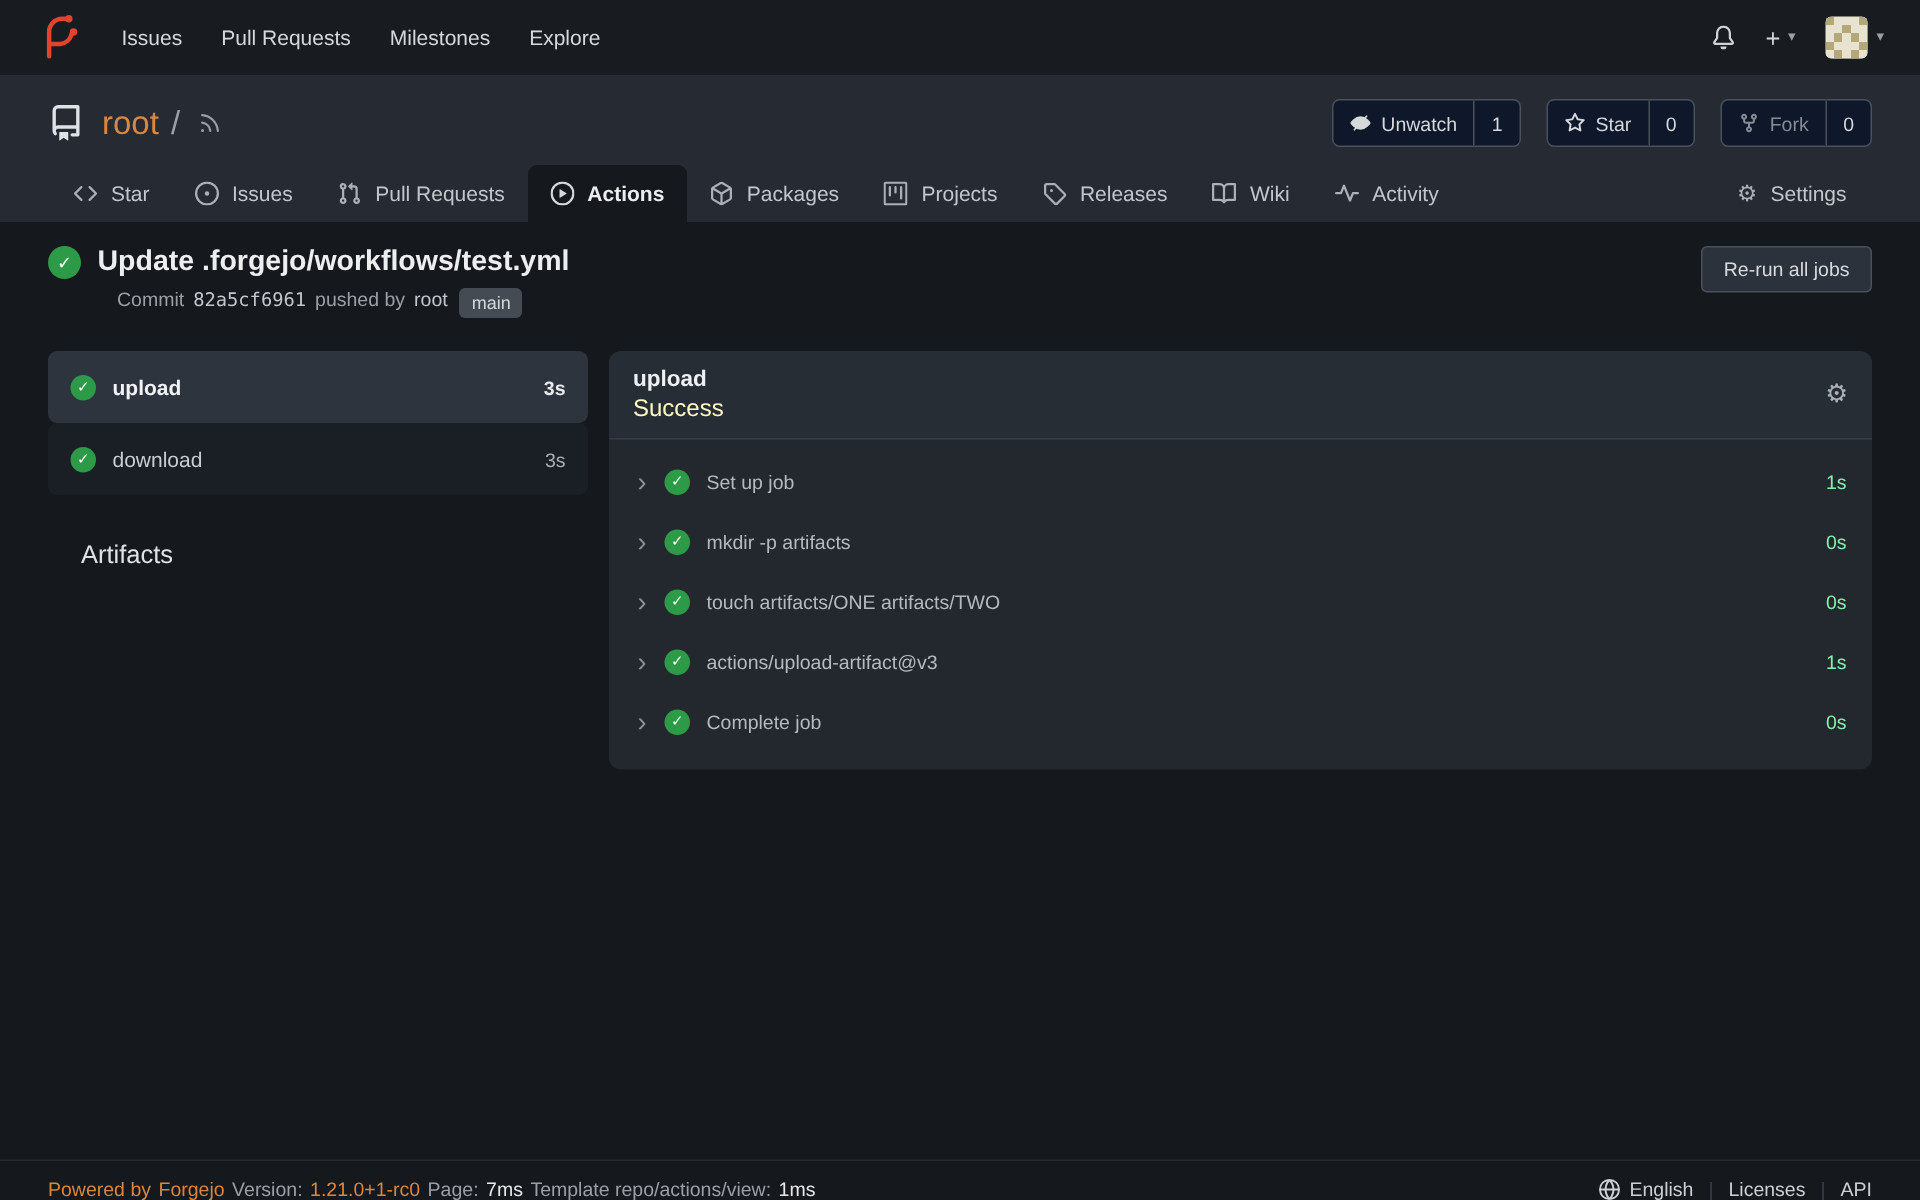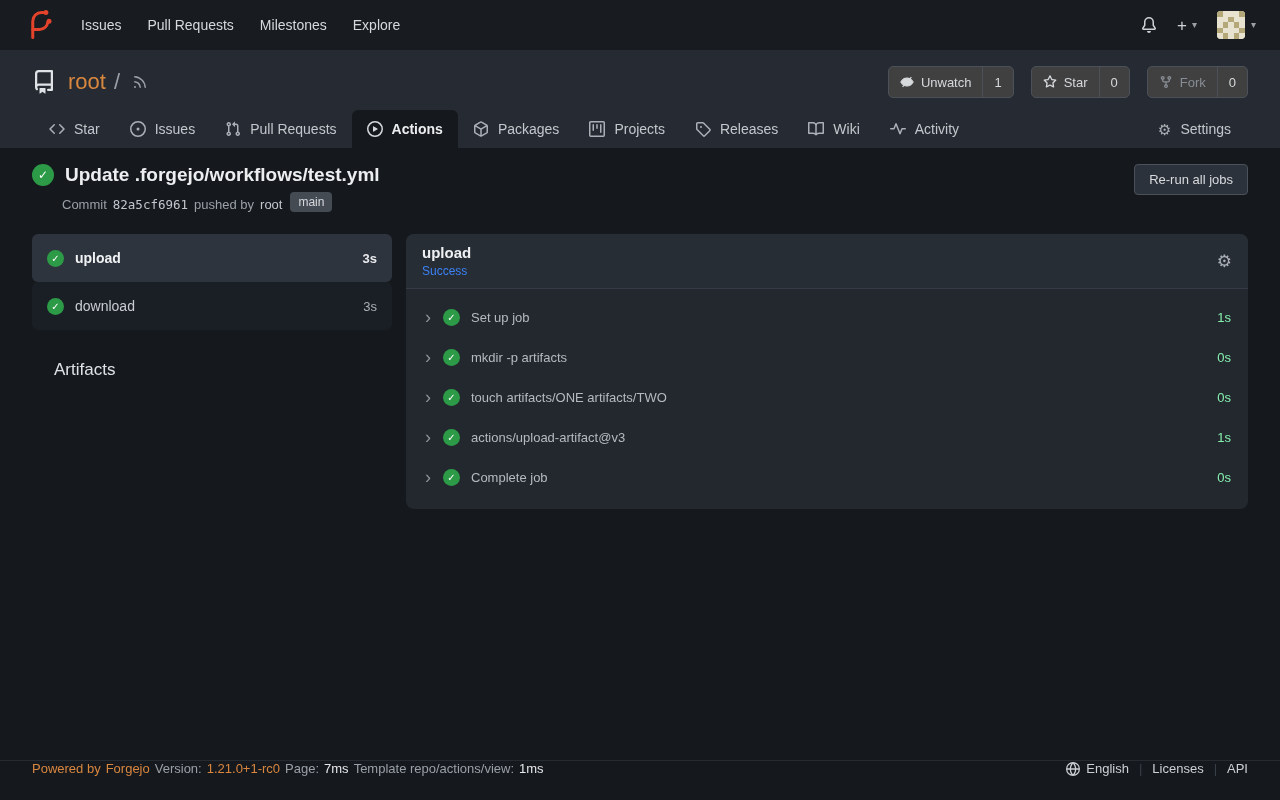--- a/index.html
+++ b/index.html
@@ -29,41 +29,41 @@
   
   .repo-header{background:#262b33;padding:16px 32px 0;flex-shrink:0}
   .repo-title-row{display:flex;align-items:center}
   .repo-icon{color:#dfe2e6;margin-right:12px}
   .repo-title{display:flex;align-items:baseline;font-size:22px;gap:8px}
   .repo-owner{color:#d9873f;cursor:pointer}
   .repo-sep{color:#9aa0a7}
   .repo-name{color:#d9873f;font-weight:600;cursor:pointer}
   .rss-icon{color:#9aa0a7;margin-left:12px;cursor:pointer;align-self:center}
   .header-actions{margin-left:auto;display:flex;gap:17px}
-  .btn-seg{display:flex;border:1px solid #4b5159;border-radius:5px;overflow:hidden;background:#404040;font-size:13px;height:32px}
+  .btn-seg{display:flex;border:1px solid #4b5159;border-radius:5px;overflow:hidden;background:#0f172a;font-size:13px;height:32px}
   .btn-main{display:flex;align-items:center;gap:7px;padding:0 11px;color:#d6d9dc;cursor:pointer}
   .btn-main.muted{color:#878d94}
   .btn-count{display:flex;align-items:center;padding:0 11px;border-left:1px solid #4b5159;color:#d6d9dc;cursor:pointer}
 
   
   .tabs{display:flex;align-items:flex-end;margin-top:12px;padding:0 2px}
   .tab{display:flex;align-items:center;gap:9px;padding:11px 15px;font-size:14px;color:#c3c7cc;cursor:pointer;border-radius:6px 6px 0 0;white-space:nowrap}
   .tab .ticon{color:#aab0b6}
   .tab.active{background:#15181d;color:#ebedef;font-weight:600}
   .tab.active .ticon{color:#d6d9dc}
   .tab-spacer{flex:1}
   .gear-glyph{font-size:15px;line-height:1}
 
   
   .main{flex:1;background:#15181d;padding:16px 32px 0;overflow:hidden}
   .run-header{display:flex;align-items:flex-start}
   .run-left{display:flex;flex-direction:column;gap:6px}
   .run-title-row{display:flex;align-items:center;gap:11px}
   .run-title{font-size:19px;font-weight:700;color:#eceef0}
-  .run-sub{margin-left:30px;font-size:13px;color:#9aa0a7;display:flex;align-items:flex-end;gap:6px}
+  .run-sub{margin-left:46px;font-size:13px;color:#9aa0a7;display:flex;align-items:flex-start;gap:6px}
   .commit-sha{font-family:"DejaVu Sans Mono","Liberation Mono",monospace;font-size:12.5px;color:#c2c7cd}
   .run-author{color:#c2c7cd}
   .badge-branch{background:#454b53;color:#d6d9dc;font-size:12px;padding:3px 8px;border-radius:4px;margin-left:2px;cursor:pointer}
   .rerun-btn{margin-left:auto;background:#2c323b;border:1px solid #4b5159;border-radius:4px;color:#d8dadd;font-size:13px;padding:7px 14px;cursor:pointer;font-family:inherit}
 
   .check-circle{display:inline-flex;align-items:center;justify-content:center;border-radius:50%;background:#2c9a46;color:#fff;flex-shrink:0;font-weight:bold}
   .check-circle.lg{width:22px;height:22px;font-size:12px}
   .check-circle.sm{width:17px;height:17px;font-size:10px}
 
   .content-cols{display:flex;gap:14px;margin-top:22px;align-items:flex-start}
@@ -77,30 +77,30 @@
   .job-item.active .job-duration{color:#e8eaed;font-weight:700}
   .artifacts-title{margin:30px 0 18px 22px;font-size:17px;font-weight:400;color:#dfe2e5}
   .artifact-item{display:flex;align-items:center;gap:8px;margin-left:22px;font-size:14px;color:#d9873f;cursor:pointer}
   .artifact-item .ficon{color:#d9873f}
 
   
   .job-panel{flex:1;border-radius:8px;overflow:hidden;background:#23282f}
   .panel-header{display:flex;align-items:center;background:#272d35;padding:10px 16px;border-bottom:1px solid #343b44}
   .panel-title-wrap{display:flex;flex-direction:column;gap:3px}
   .panel-title{font-size:15px;font-weight:700;color:#eef0f2}
-  .panel-status{font-size:12px;color:#3b82f6}
+  .panel-status{font-size:16px;color:#fef9c3}
   .panel-gear{margin-left:auto;color:#aab0b6;font-size:17px;cursor:pointer}
   .steps{padding:8px 0 12px}
   .step-row{display:flex;align-items:center;gap:10px;height:40px;padding:0 17px;font-size:13px;color:#b5bac0;cursor:pointer}
   .step-chevron{color:#8b9198;font-size:18px;line-height:1;width:10px;text-align:center}
   .step-name{padding-left:1px}
   .step-duration{margin-left:auto;color:#86efac}
 
   
-  .footer{height:40px;background:#15181d;border-top:1px solid #262b31;display:flex;align-items:flex-start;padding:0 32px;font-size:13px;color:#9aa0a7;flex-shrink:0}
+  .footer{height:27px;background:#15181d;border-top:1px solid #262b31;display:flex;align-items:flex-end;padding:0 32px;font-size:13px;color:#9aa0a7;flex-shrink:0}
   .footer-left{display:flex;align-items:center;gap:5px;white-space:nowrap}
   .f-orange{color:#d9873f;cursor:pointer}
   .f-strong{color:#e6e8ea;font-weight:400}
   .footer-right{margin-left:auto;display:flex;align-items:center;gap:10px;color:#cdd1d5}
   .footer-link{display:flex;align-items:center;gap:6px;cursor:pointer;color:#cdd1d5}
   .f-div{color:#3a4047}
 </style>
 </head>
 <body>
 

